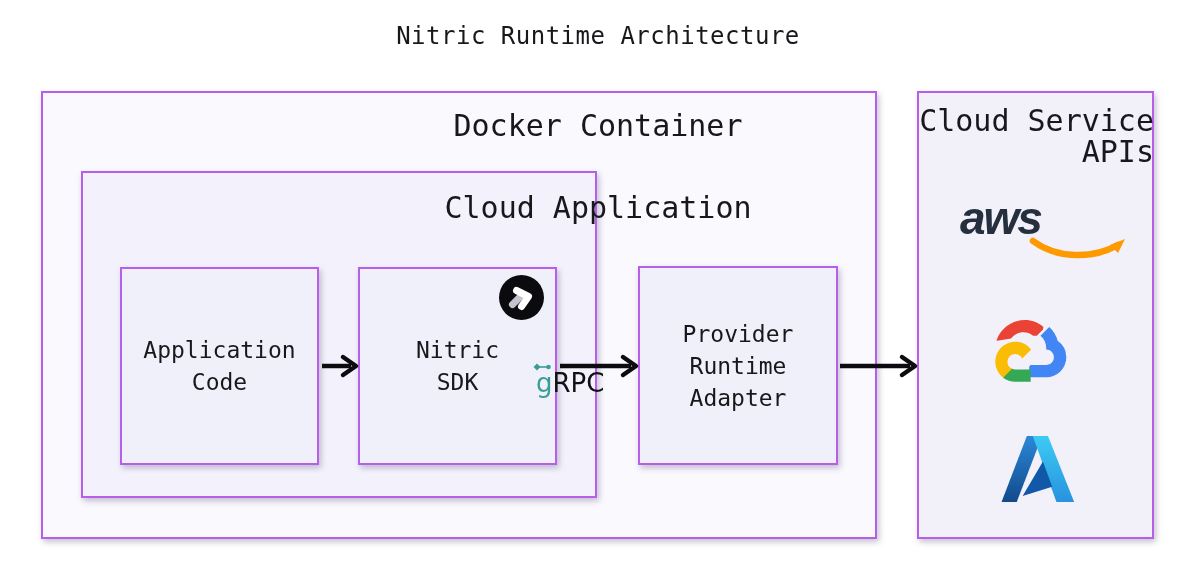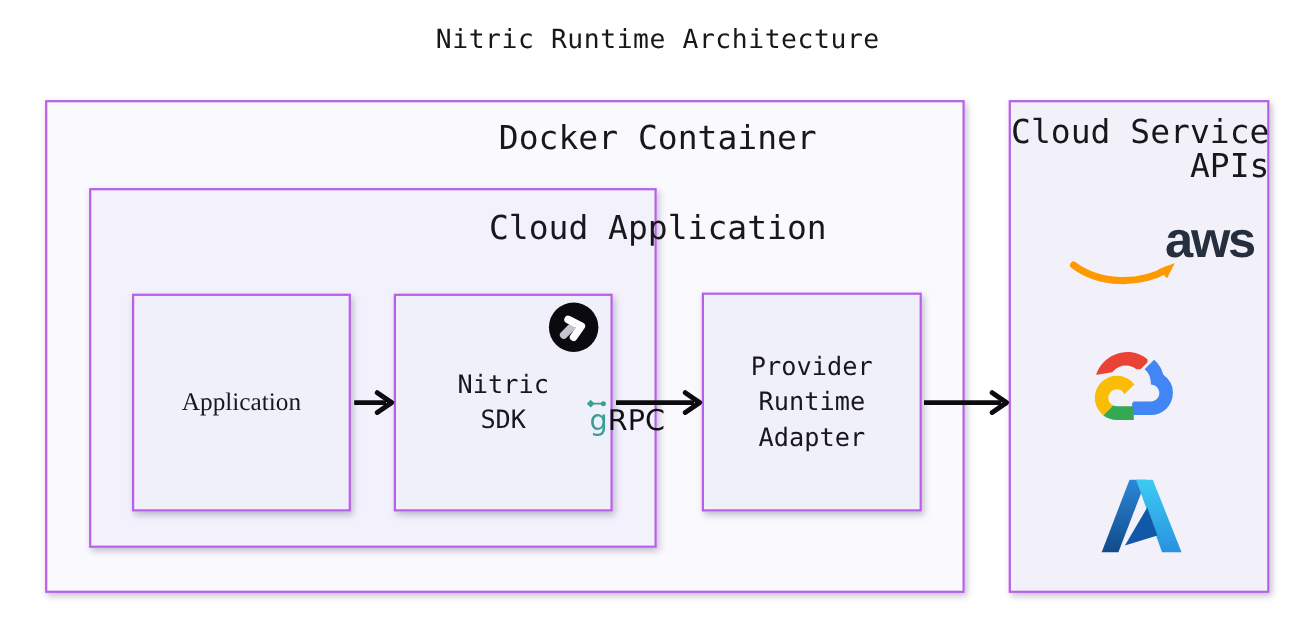--- a/index.html
+++ b/index.html
@@ -25,21 +25,21 @@
     box-shadow:2px 3px 6px rgba(110,100,135,0.40);
   }
   .box-label{
     position:absolute;left:0;width:100%;text-align:center;
     font-size:30px;font-weight:500;line-height:26px;
   }
   .docker{left:41px;top:91px;width:836px;height:448px;background:#faf9fe;}
   .your-app{left:81px;top:171px;width:516px;height:327px;background:#f3f2fc;}
   .node{background:#eff0fa;display:flex;align-items:center;justify-content:center;text-align:center;}
   .node-lines{font-size:23px;font-weight:500;line-height:32px;}
-  .app-code{left:120px;top:267px;width:199px;height:198px;font-family:Liberation Serif, serif;}
+  .app-code{left:120px;top:267px;width:199px;height:198px;}
   .nitric{left:358px;top:267px;width:199px;height:198px;}
   .provider{left:638px;top:266px;width:200px;height:199px;}
   .cloud{left:917px;top:91px;width:237px;height:448px;background:#f2f1fa;}
   .cloud-label{top:14px;line-height:31px;}
   .docker-label{top:113px;}
   .your-app-label{top:195px;}
 
   .nitric-logo{
     position:absolute;left:499px;top:275px;width:45px;height:45px;border-radius:50%;
     background:#0b0b0f;display:flex;align-items:center;justify-content:center;
@@ -47,21 +47,21 @@
   .arrows{position:absolute;left:0;top:0;pointer-events:none;}
 
   .grpc{
     position:absolute;left:536px;top:368px;
     font-family:"DejaVu Sans",sans-serif;font-size:26px;line-height:30px;font-weight:500;
   }
   .grpc .g{color:var(--grpc);}
   .grpc .rpc{color:#111115;}
   .grpc-deco{position:absolute;left:-3px;top:-6px;}
 
-  .aws-logo{position:absolute;left:903px;top:197px;width:237px;text-align:right;}
+  .aws-logo{position:absolute;left:960px;top:197px;width:237px;text-align:left;font-style:italic;}
   .aws-word{
     font-family:"Liberation Sans","DejaVu Sans",sans-serif;font-weight:700;
     font-size:46px;line-height:42px;letter-spacing:-2px;color:var(--aws-navy);
   }
   .aws-swoosh{display:block;margin:0 auto;margin-top:-2px;}
   .gcp-logo{position:absolute;left:983px;top:316px;}
   .azure-logo{position:absolute;left:999px;top:434px;}
 </style>
 </head>
 <body>
@@ -72,20 +72,21 @@
 
   <div class="box docker"></div>
   <div class="box-label docker-label">Docker Container</div>
 
   <div class="box your-app"></div>
   <div class="box-label your-app-label">Cloud Application</div>
 
   <div class="box node app-code">
     <div class="node-lines">
       <div>Application</div>
+      <div>Code</div>
     </div>
   </div>
 
   <div class="box node provider">
     <div class="node-lines">
       <div>Provider</div>
       <div>Runtime</div>
       <div>Adapter</div>
     </div>
   </div>

